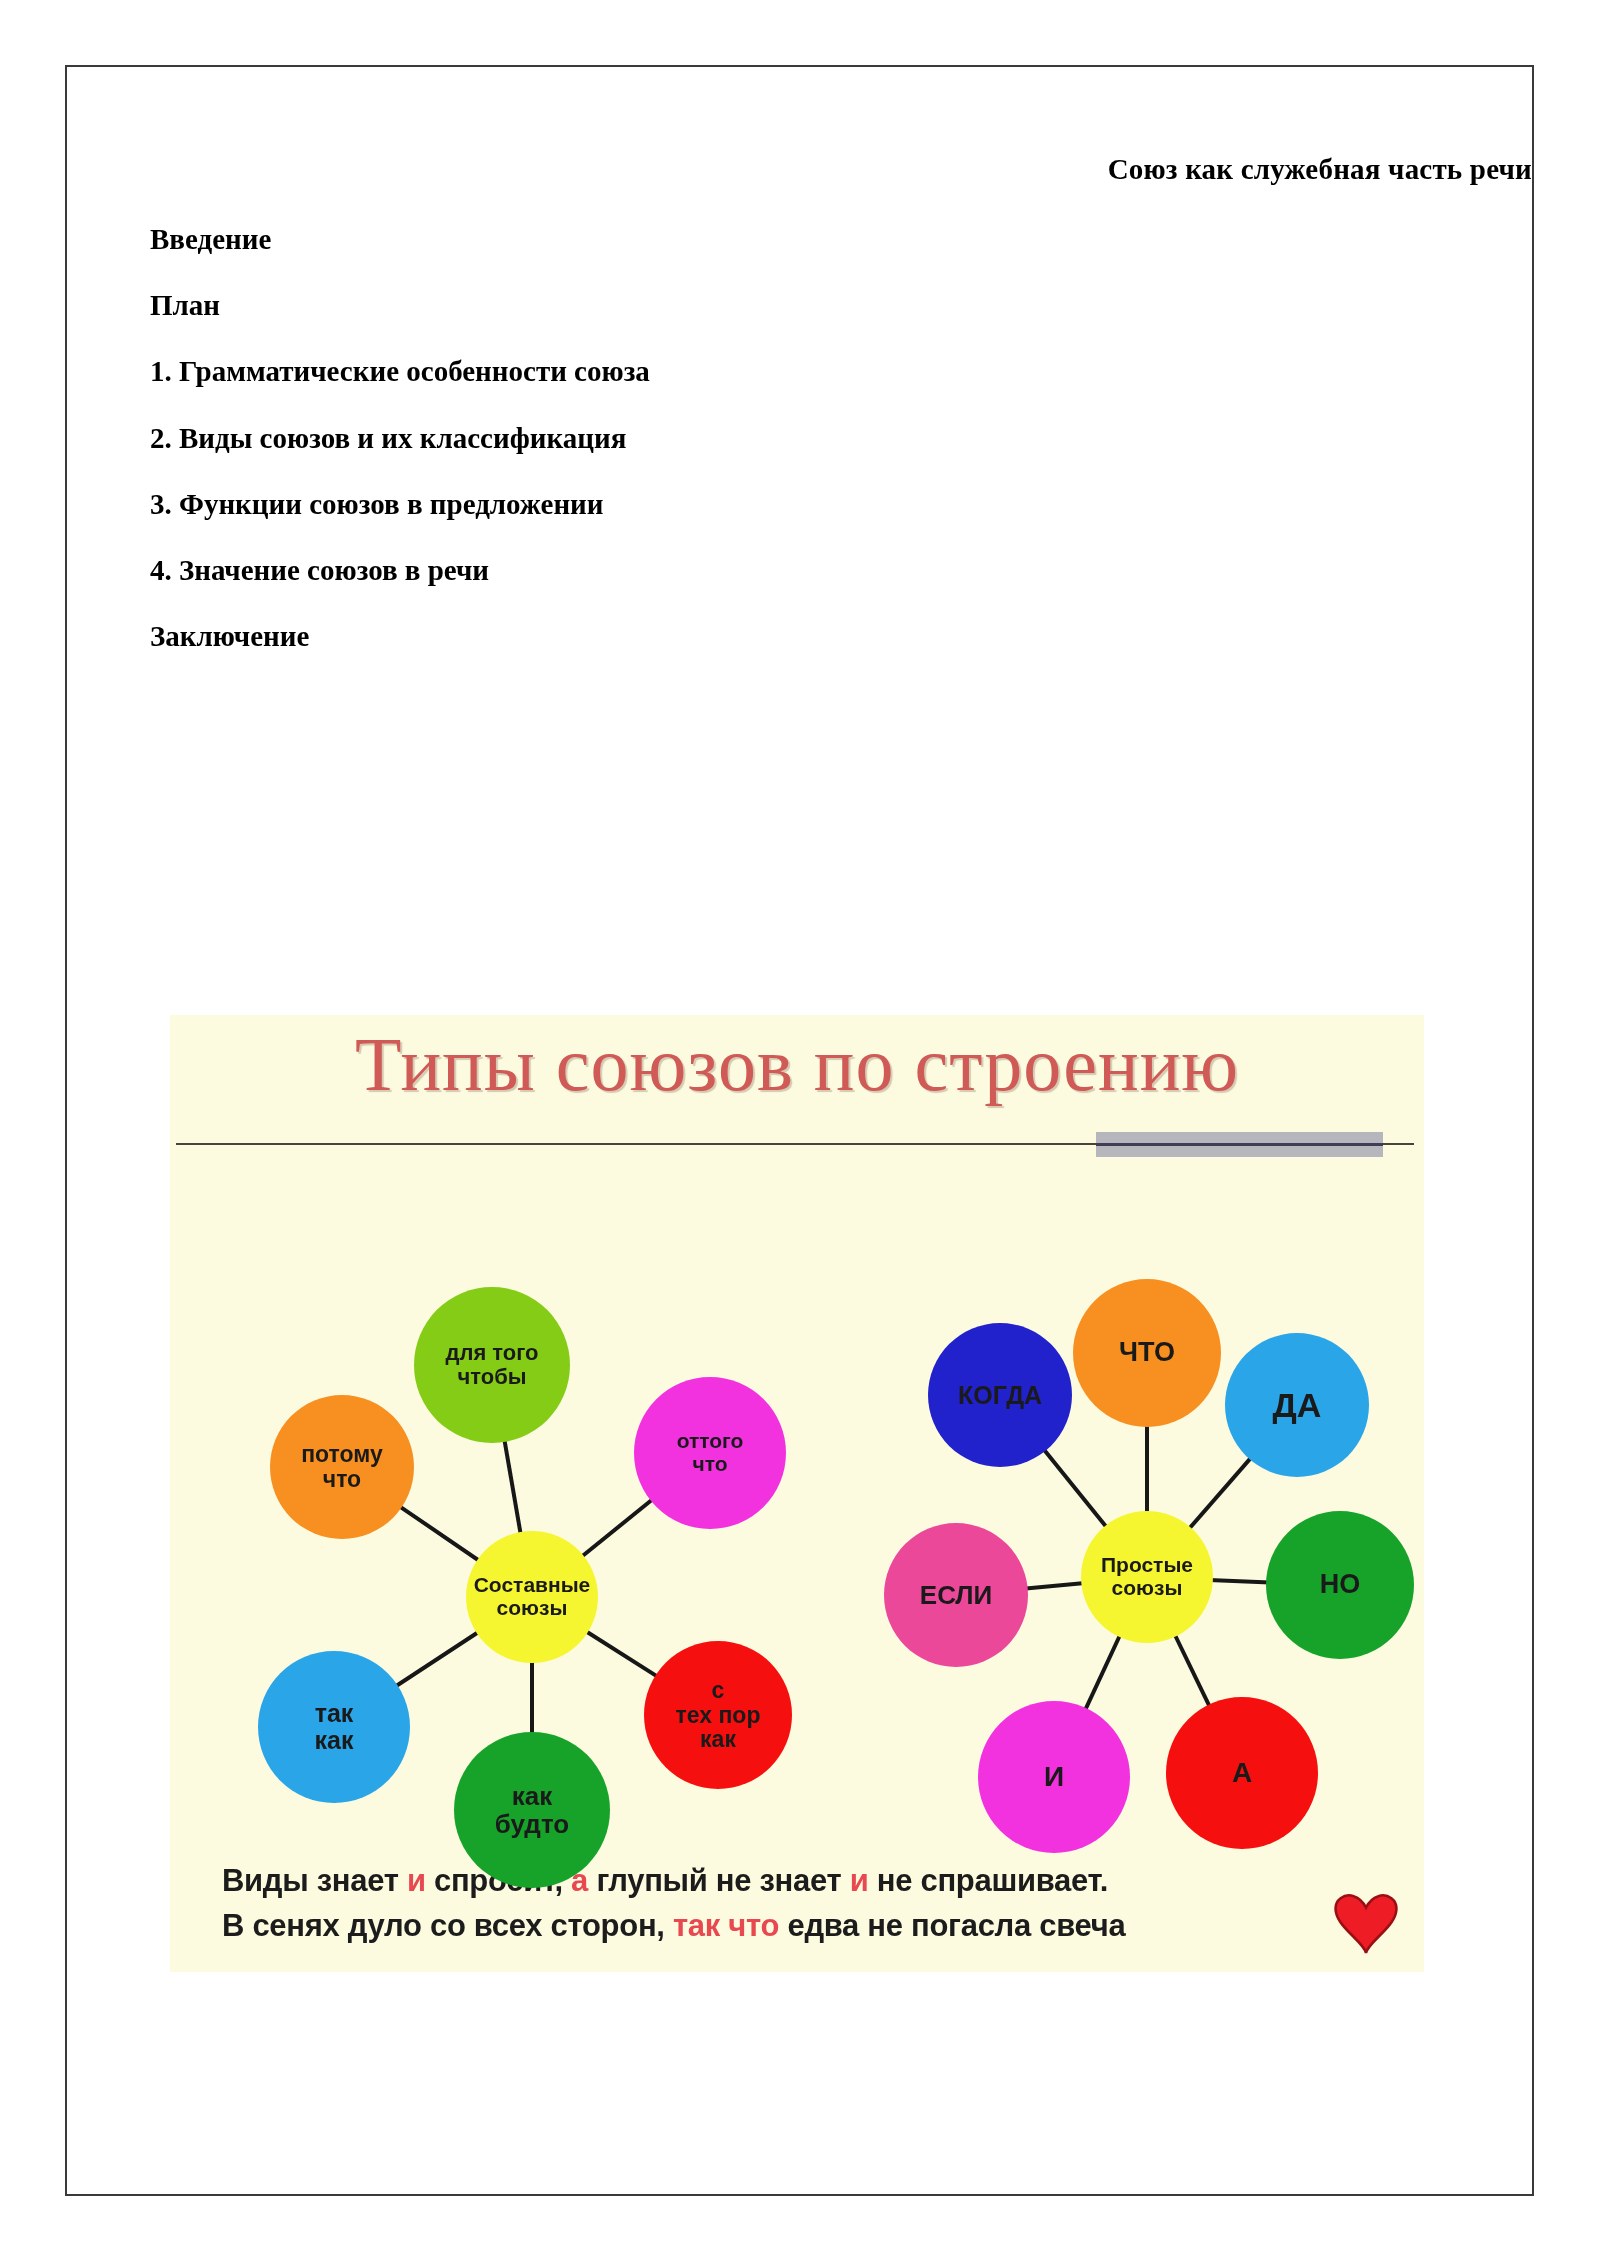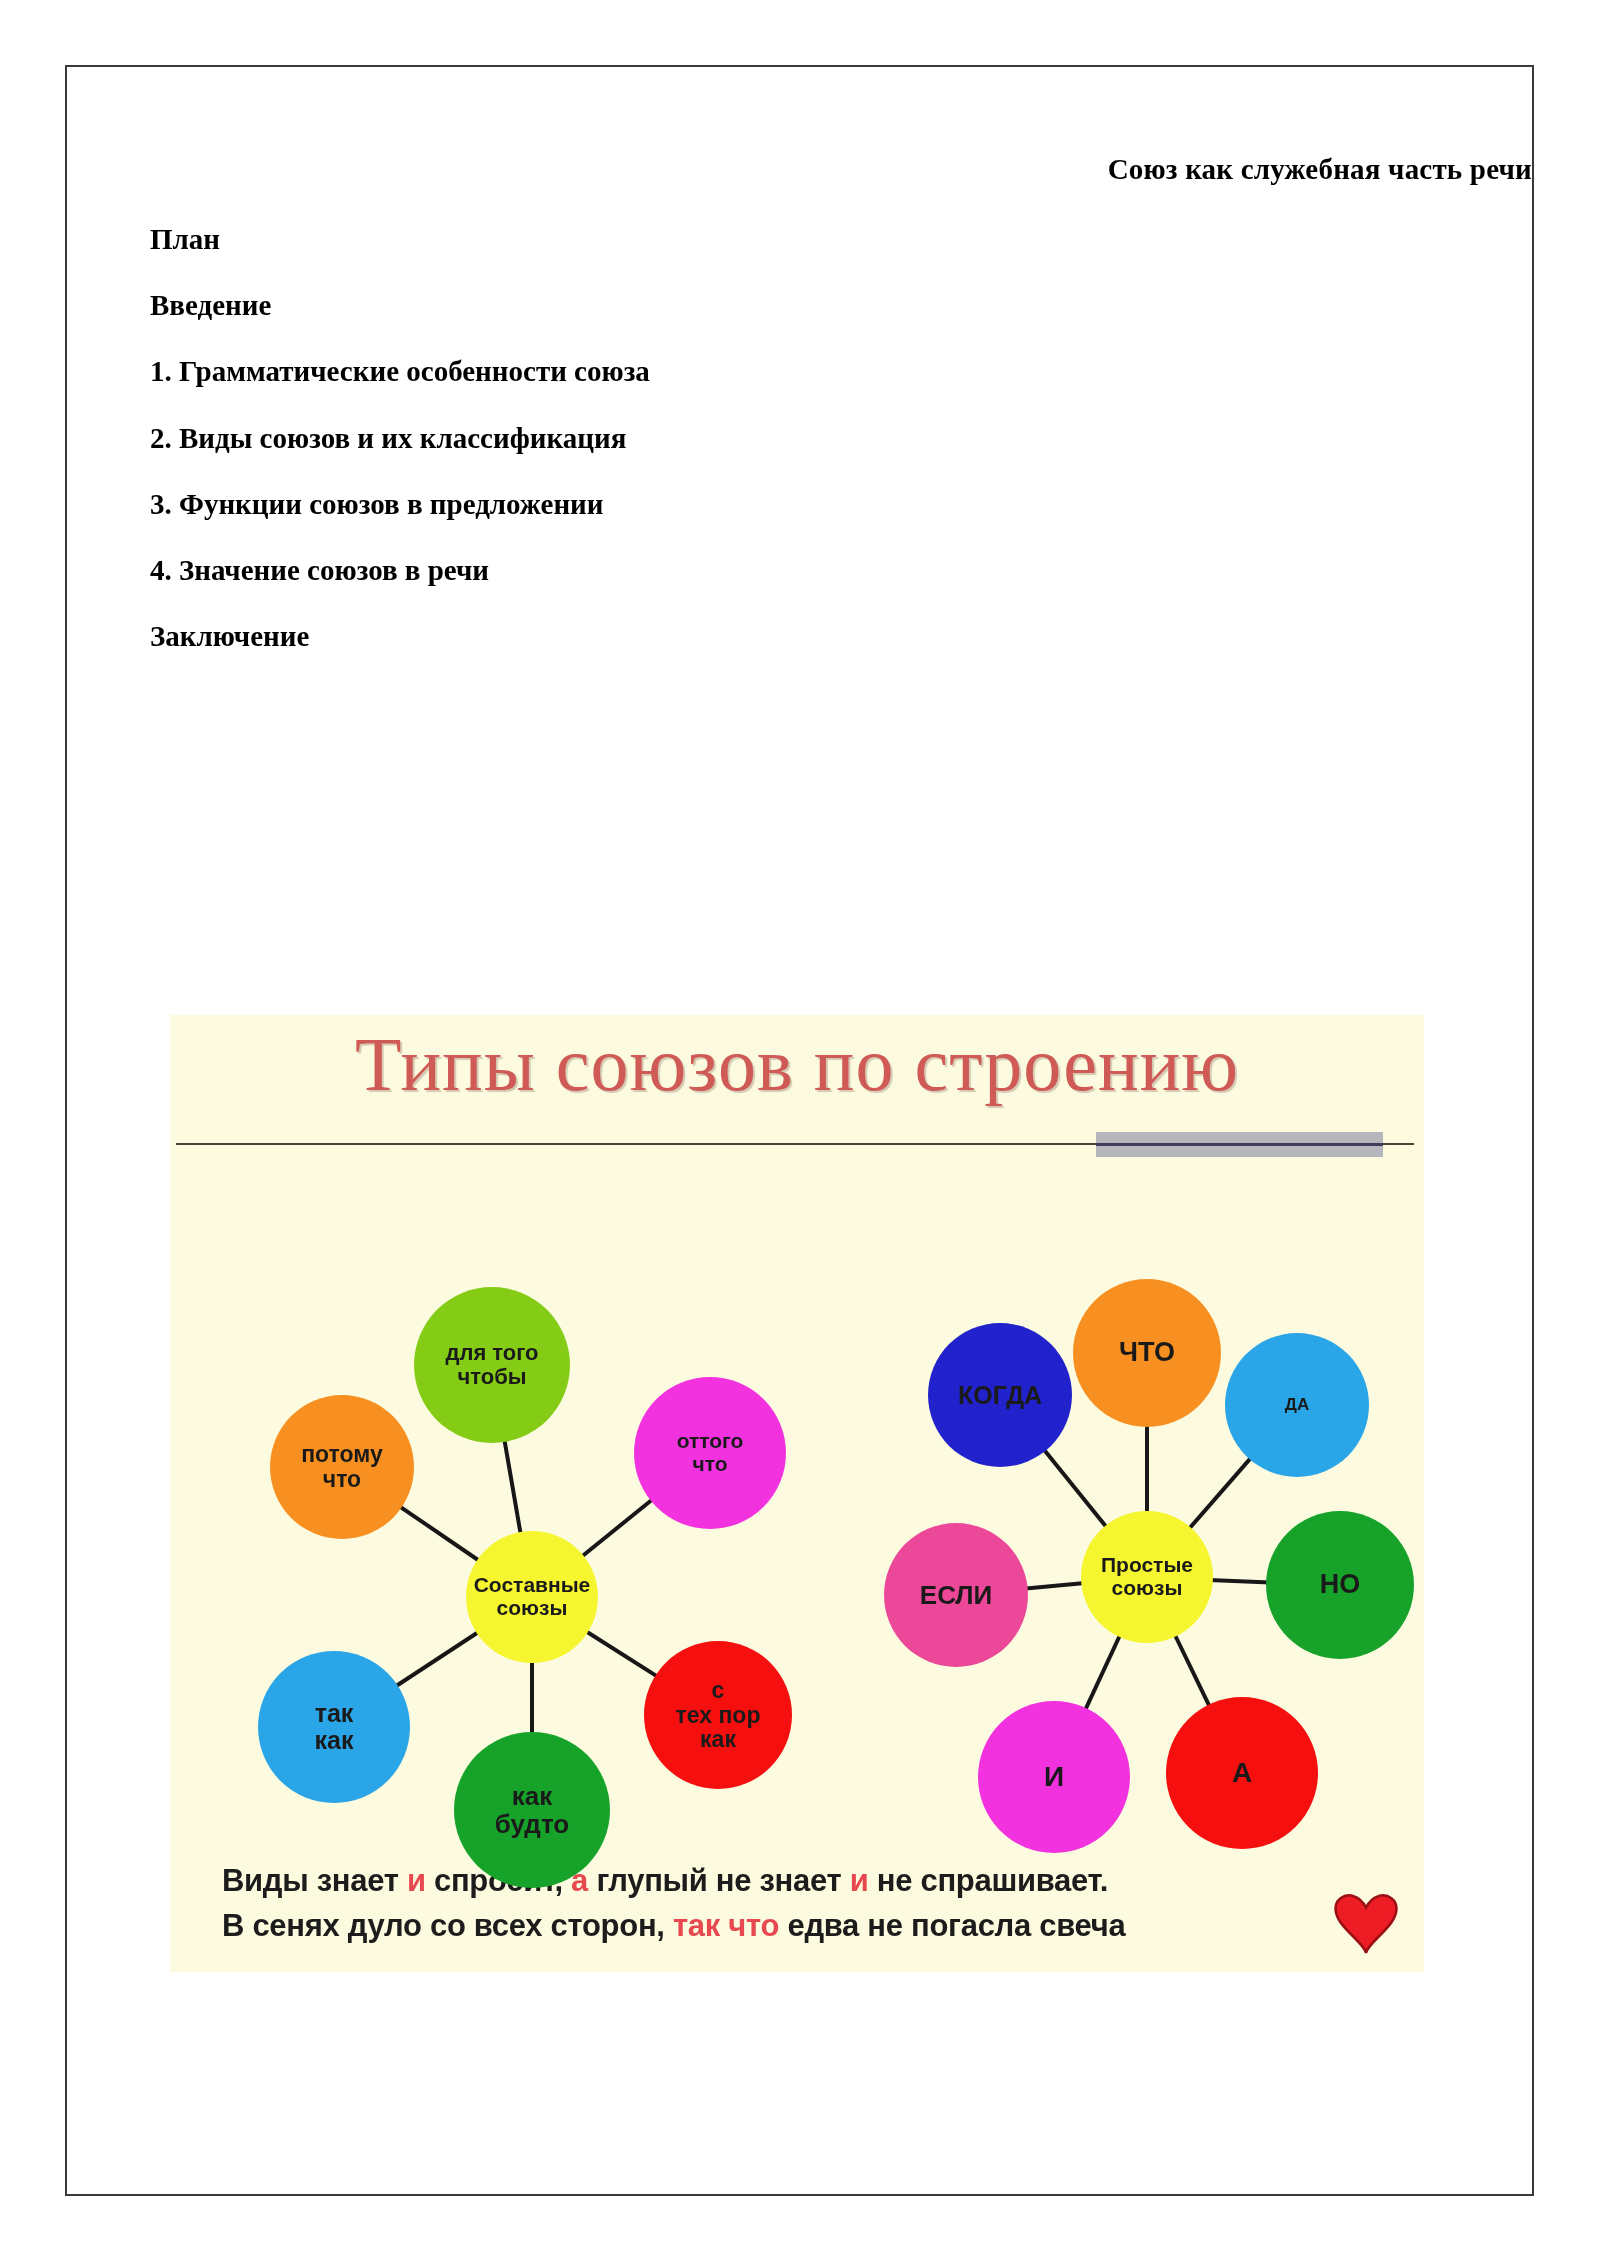--- a/index.html
+++ b/index.html
@@ -158,22 +158,22 @@
   }
 </style>
 </head>
 <body>
 
 <div id="page-frame">
 
   <div id="doc-title">Союз как служебная часть речи</div>
 
   <div id="plan-list">
+      <div class="plan-line">Введение</div>
       <div class="plan-line">План</div>
-      <div class="plan-line">Введение</div>
       <div class="plan-line">1. Грамматические особенности союза</div>
       <div class="plan-line">2. Виды союзов и их классификация</div>
       <div class="plan-line">3. Функции союзов в предложении</div>
       <div class="plan-line">4. Значение союзов в речи</div>
       <div class="plan-line">Заключение</div>
     </div>
 
   <div id="infographic">
     <div id="info-title">Типы союзов по строению</div>
     <div id="info-rule"></div>
@@ -203,21 +203,21 @@
 союзы</div>
         <div class="link" style="left: 977px; top: 498px; width: 92px; transform: rotate(-90deg);"></div>
         <div class="link" style="left: 938.043px; top: 511.768px; width: 103.951px; transform: rotate(-128.928deg);"></div>
         <div class="link" style="left: 1017.75px; top: 513.273px; width: 98.2192px; transform: rotate(-48.9085deg);"></div>
         <div class="link" style="left: 915.274px; top: 565.817px; width: 61.8463px; transform: rotate(174.616deg);"></div>
         <div class="link" style="left: 1038.95px; top: 562.568px; width: 61.1657px; transform: rotate(2.3736deg);"></div>
         <div class="link" style="left: 950.858px; top: 616.219px; width: 86.5652px; transform: rotate(114.938deg);"></div>
         <div class="link" style="left: 1004.04px; top: 615.792px; width: 83.8095px; transform: rotate(64.1408deg);"></div>
         <div class="node" style="left: 903px; top: 264px; width: 148px; height: 148px; background: rgb(247, 144, 32); font-size: 27px;">ЧТО</div>
         <div class="node" style="left: 758px; top: 308px; width: 144px; height: 144px; background: rgb(34, 34, 204); font-size: 25px;">КОГДА</div>
-        <div class="node" style="left: 1055px; top: 318px; width: 144px; height: 144px; background: rgb(41, 165, 232); font-size: 17px;">ДА</div>
+        <div class="node" style="left: 1055px; top: 318px; width: 144px; height: 144px; background: rgb(41, 165, 232); font-size: 34px;">ДА</div>
         <div class="node" style="left: 714px; top: 508px; width: 144px; height: 144px; background: #ec4899; font-size: 26px;">ЕСЛИ</div>
         <div class="node" style="left: 1096px; top: 496px; width: 148px; height: 148px; background: rgb(23, 163, 42); font-size: 27px;">НО</div>
         <div class="node" style="left: 808px; top: 686px; width: 152px; height: 152px; background: rgb(242, 50, 223); font-size: 28px;">И</div>
         <div class="node" style="left: 996px; top: 682px; width: 152px; height: 152px; background: rgb(245, 15, 15); font-size: 28px;">А</div>
         <div class="node center" style="left: 911px; top: 496px; width: 132px; height: 132px; background: rgb(246, 246, 48);">Простые
 союзы</div>
       </div>
 
     <div id="sentences">
         <div><span>Виды знает </span><span class="hl">и</span><span> спросит, </span><span class="hl">а</span><span> глупый не знает </span><span class="hl">и</span><span> не спрашивает.</span></div>

